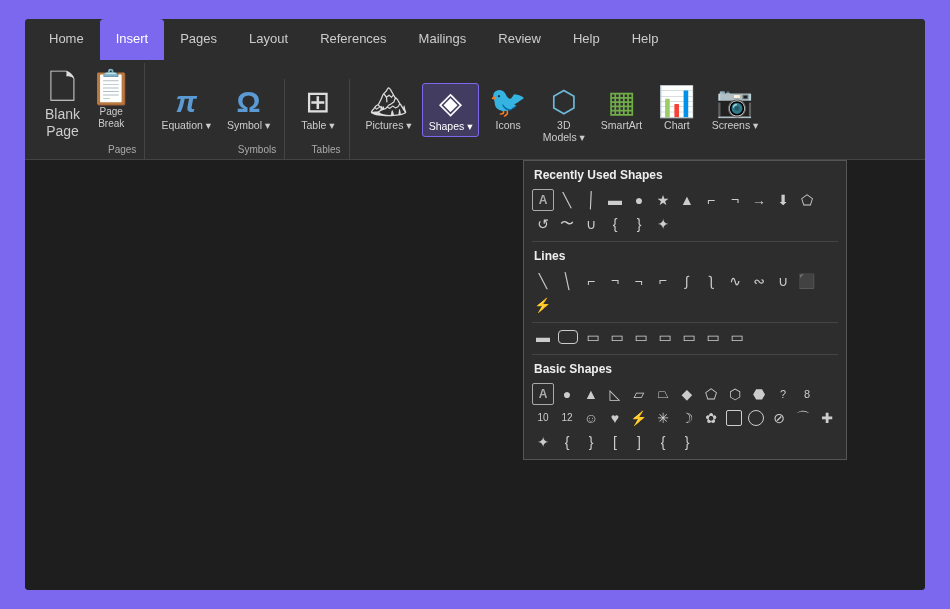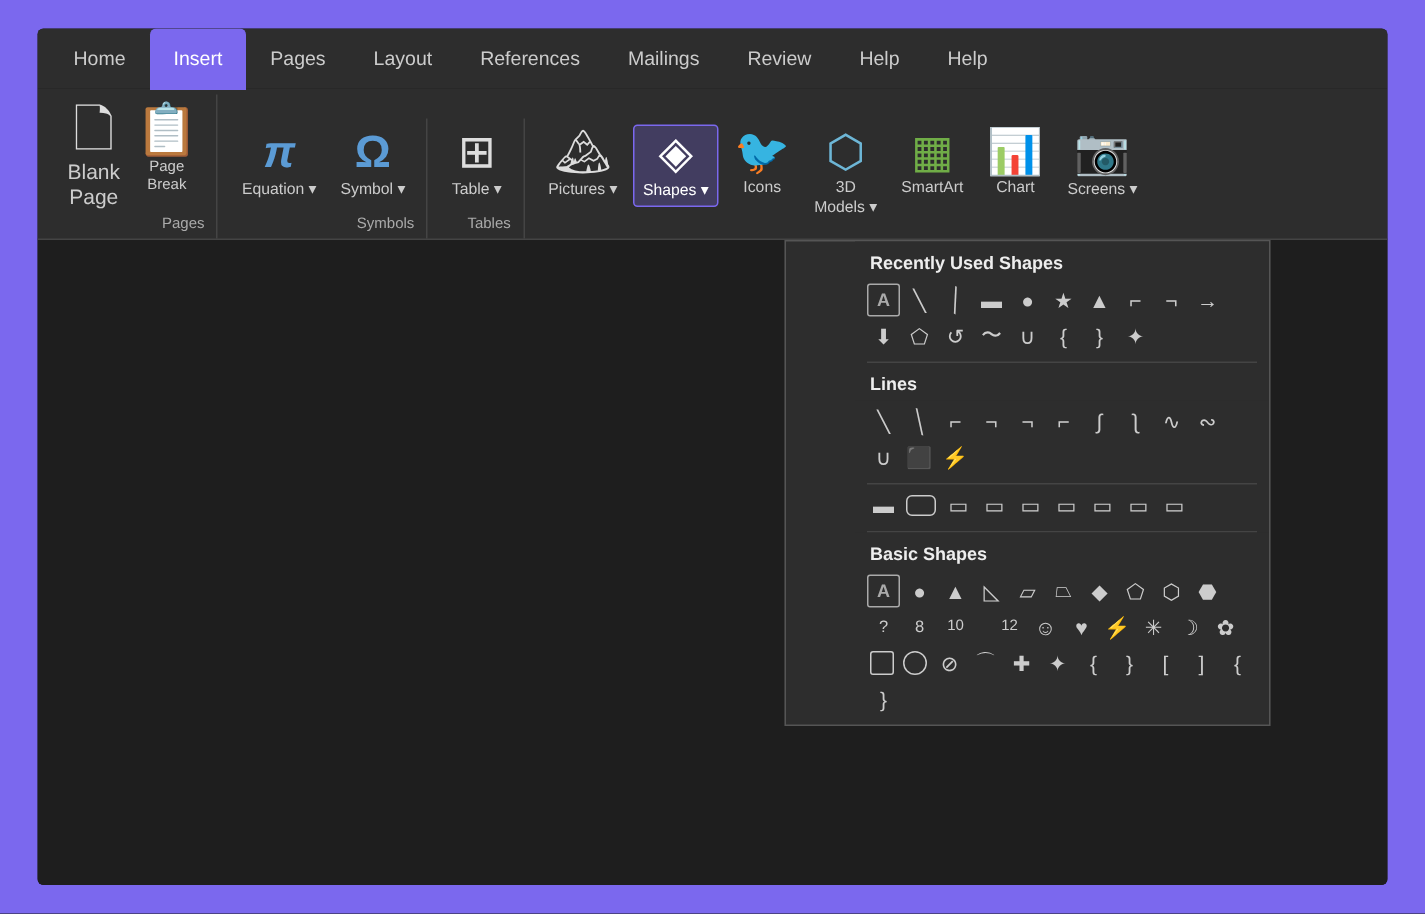--- a/index.html
+++ b/index.html
@@ -145,21 +145,20 @@
     }
     
     .shapes-panel {
       position: absolute;
       top: 0;
       left: 498px;
       width: 324px;
       background: #2d2d2d;
       border: 1px solid #555;
       z-index: 10;
-      padding-left: 46px;
     }
     .shapes-section-title {
       font-size: 12px;
       font-weight: bold;
       color: #eee;
       padding: 7px 10px 4px 10px;
       background: #2d2d2d;
     }
     .shapes-grid {
       display: flex;
@@ -350,21 +349,21 @@
         <div class="shape-item">◺</div>
         <div class="shape-item">▱</div>
         <div class="shape-item">⏢</div>
         <div class="shape-item">◆</div>
         <div class="shape-item">⬠</div>
         <div class="shape-item">⬡</div>
         <div class="shape-item">⬣</div>
         <div class="shape-item" style="font-size:11px;">?</div>
         <div class="shape-item" style="font-size:11px;">8</div>
         <div class="shape-item" style="font-size:10px;">10</div>
-        <div class="shape-item" style="font-size:10px;margin-left:12px;">12</div>
+        <div class="shape-item" style="font-size:10px;">12</div>
         <div class="shape-item">☺</div>
         <div class="shape-item">♥</div>
         <div class="shape-item">⚡</div>
         <div class="shape-item">✳</div>
         <div class="shape-item">☽</div>
         <div class="shape-item">✿</div>
         <div class="shape-item" style="border:1.5px solid #ccc;width:16px;height:16px;margin:3px 2px;"></div>
         <div class="shape-item" style="border:1.5px solid #ccc;width:16px;height:16px;border-radius:50%;margin:3px 2px;"></div>
         <div class="shape-item">⊘</div>
         <div class="shape-item">⌒</div>

